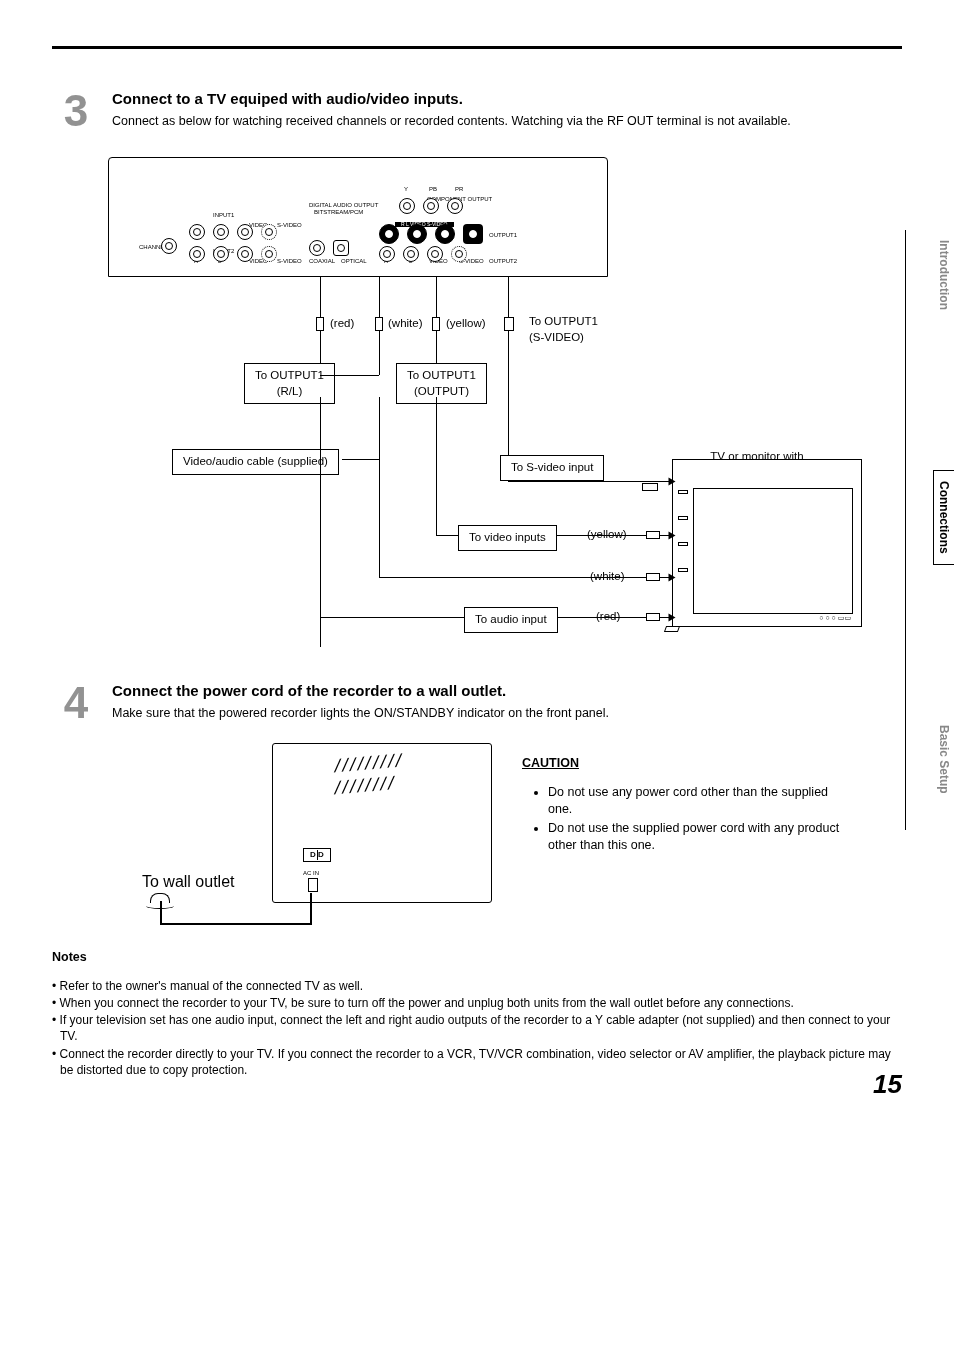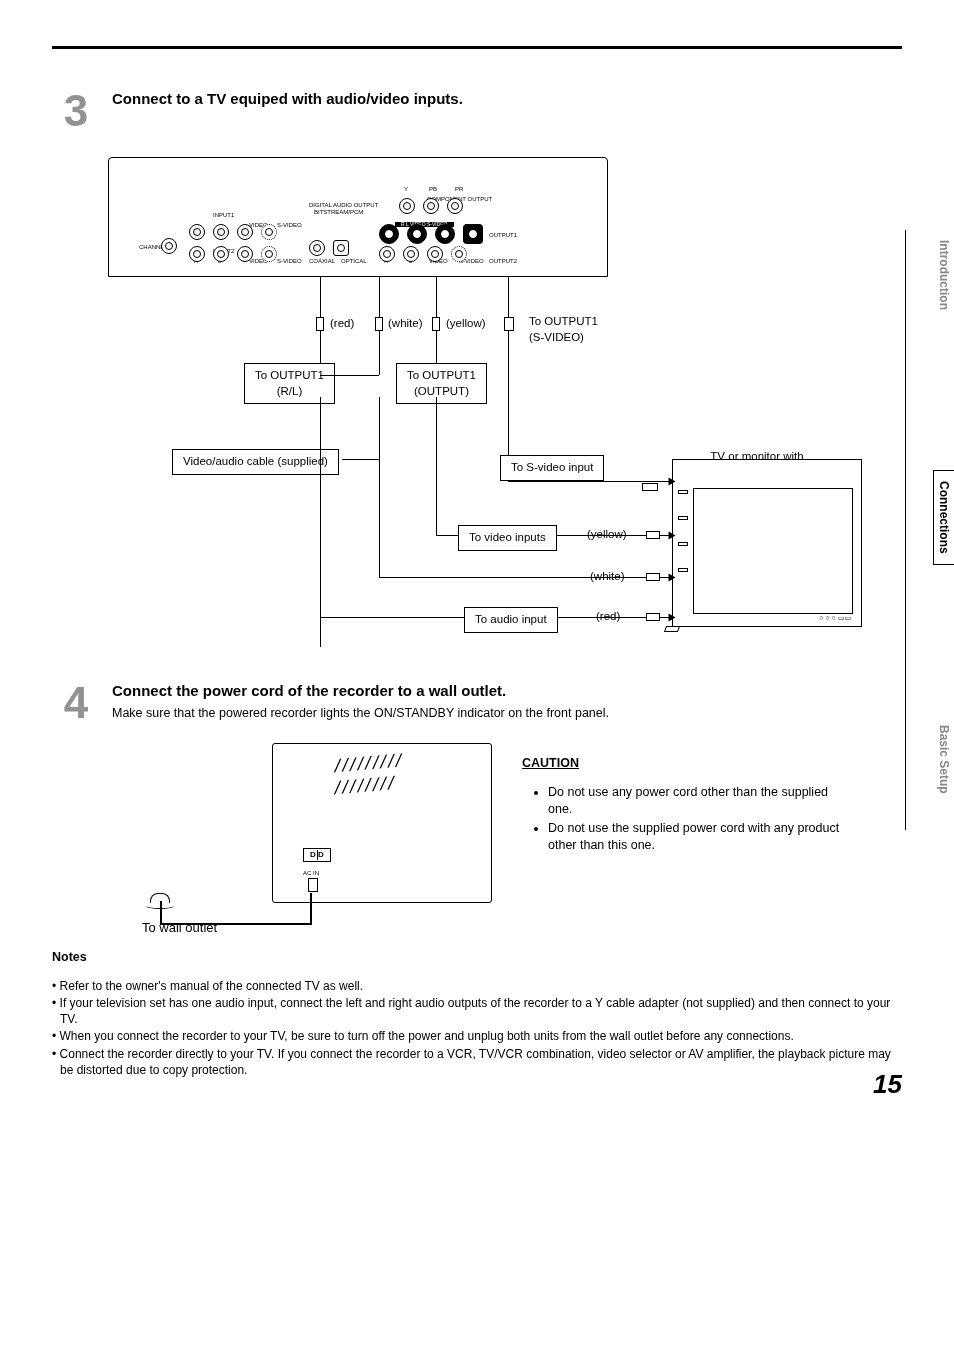--- a/index.html
+++ b/index.html
@@ -68,41 +68,42 @@
   .page-num { position:absolute; right: 52px; bottom: 28px; font-size: 26px; font-weight: bold; font-style: italic; }
   .caution-title { font-weight: bold; text-decoration: underline; font-size: 12.5px; margin-bottom: 4px; }
   .caution-list { font-size: 12.5px; padding-left: 14px; margin:12px; }
   .caution-list li { margin-bottom: 2px; }
   .power-diagram { display:flex; gap: 30px; margin-left: 60px; margin-top: 10px; align-items: flex-start; }
   .power-box { width: 380px; height: 200px; position:relative; }
   .recorder-body { position:absolute; right:0; top:0; width: 220px; height: 160px; border:1.5px solid #000; border-radius: 3px; background:#fff; }
   .vent { position:absolute; left:60px; top:8px; font-family: monospace; font-size:16px; letter-spacing:-2px; transform: skewY(-5deg);}
   .dolby { position:absolute; left: 30px; bottom: 40px; width:28px; height:14px; border:1.5px solid #000; font-size:8px; text-align:center; line-height:12px; font-weight:bold; }
   .dolby::after{content:""; position:absolute; left:50%; top:1px; bottom:1px; width:1px; background:#000;}
-  .wall-label { position:absolute; font-size:13px;margin-top:48px; }
+  .wall-label { position:absolute; font-size:16px; }
   .plug-small { width:8px; height:14px; border:1px solid #000; position:absolute; background:#fff; }
 </style>
 </head>
 <body>
 
 <div class="top-rule"></div>
 
 <div style="position:absolute; right:52px; top:230px; height:600px;">
   <div class="line-v" style="right:-4px; top:0; height:600px;"></div>
 </div>
 <div class="side-tabs">
   <div class="tab inactive">Introduction</div>
   <div class="tab active">Connections</div>
   <div class="tab inactive">Basic Setup</div>
 </div>
 
 <div class="step">
   <div class="big-num">3</div>
   <div class="step-body">
     <div class="step-title">Connect to a TV equiped with audio/video inputs.</div>
+    <div class="step-desc">Connect as below for watching received channels or recorded contents. Watching via the RF OUT terminal is not available.</div>
   </div>
 </div>
 
 <div class="diagram-area">
 
   <div class="device-panel">
 
     <div class="tiny" style="left:104px; top:54px;">INPUT1</div>
     <div class="tiny" style="left:104px; top:90px;">INPUT2</div>
     <div class="tiny" style="left:140px; top:64px;">VIDEO</div>
@@ -277,18 +278,18 @@
     <ul class="caution-list">
       <li>Do not use any power cord other than the supplied one.</li>
       <li>Do not use the supplied power cord with any product other than this one.</li>
     </ul>
   </div>
 </div>
 
 <div class="notes-title">Notes</div>
 <ul class="notes">
   <li>Refer to the owner's manual of the connected TV as well.</li>
+  <li>When you connect the recorder to your TV, be sure to turn off the power and unplug both units from the wall outlet before any connections.</li>
   <li>If your television set has one audio input, connect the left and right audio outputs of the recorder to a Y cable adapter (not supplied) and then connect to your TV.</li>
-  <li>When you connect the recorder to your TV, be sure to turn off the power and unplug both units from the wall outlet before any connections.</li>
   <li>Connect the recorder directly to your TV.  If you connect the recorder to a VCR, TV/VCR combination, video selector or AV amplifier, the playback picture may be distorted due to copy protection.</li>
 </ul>
 
 <div class="page-num">15</div>
 
 </body></html>

